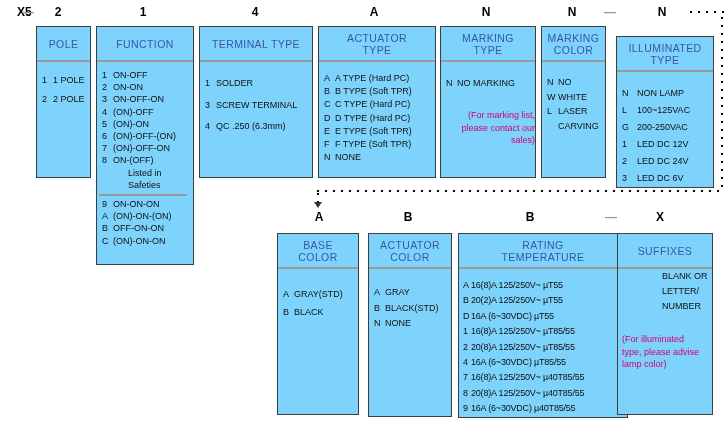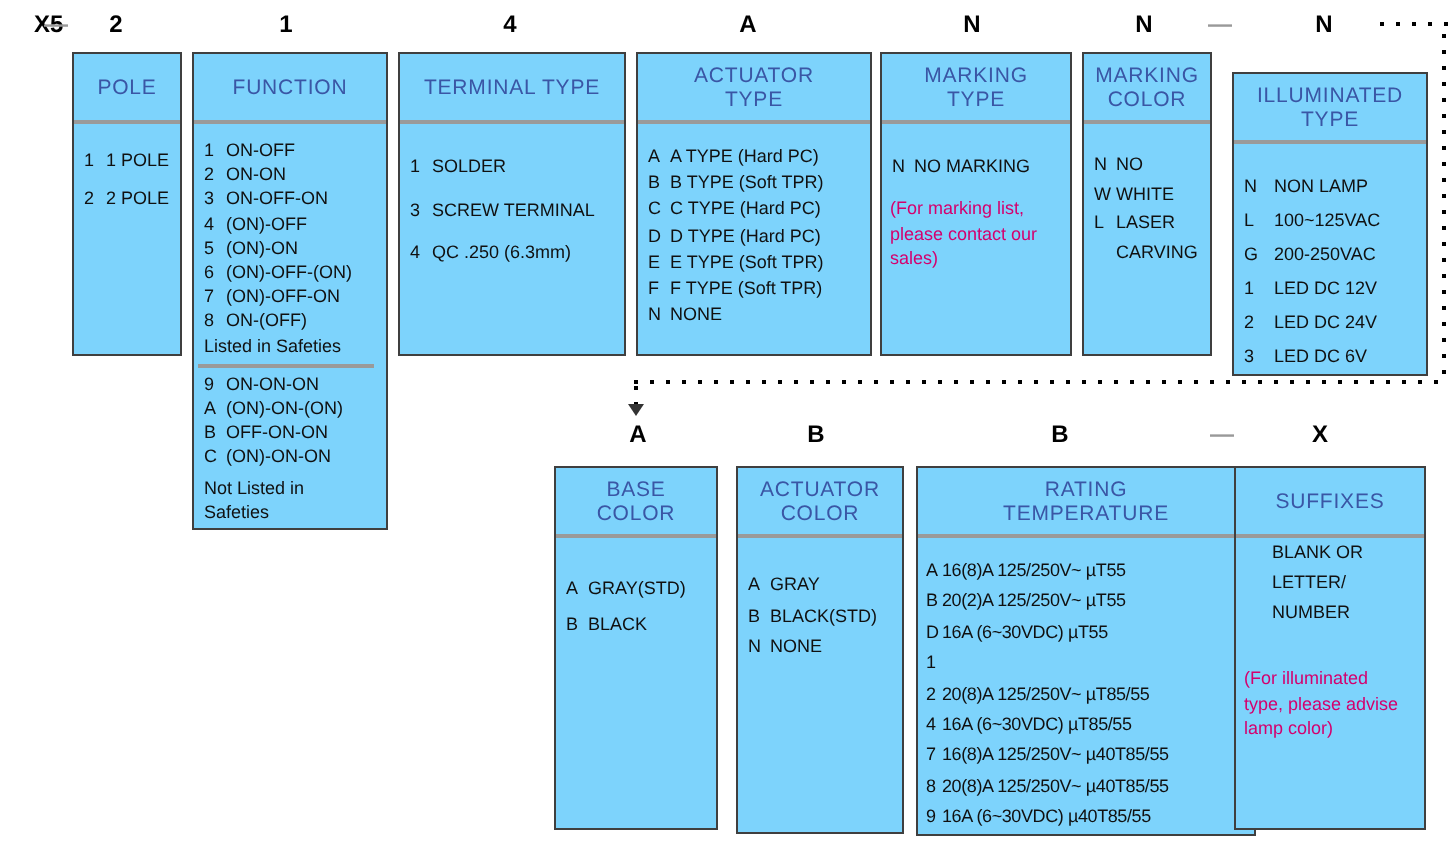--- a/index.html
+++ b/index.html
@@ -32,21 +32,21 @@
     box-sizing:border-box;border-bottom:2px solid var(--divider);
     color:var(--header);display:flex;align-items:center;justify-content:center;
     text-align:center;font-size:10.5px;letter-spacing:.4px;line-height:12px;
     white-space:pre-line;height:35px;
   }
   .bd{font-size:9px;color:#101010;}
   .row{display:flex;padding-left:5px;}
   .row .c{flex:none;min-width:11px;}
   .row .l{white-space:pre-line;}
   .note{color:var(--note);white-space:pre-line;font-size:9px;line-height:12.5px;padding-left:4px;}
-  .plain-note{white-space:pre-line;padding-left:5px;}
+  .plain-note{white-space:pre-line;padding-left:5px;margin-left:26px;}
   .fdiv{border-top:2px solid var(--divider);margin:3px 6px 2px 2px;}
   .dots-h{position:absolute;height:2px;background-image:repeating-linear-gradient(90deg,#000 0 2px,transparent 2px 8px);}
   .dots-v{position:absolute;width:2px;background-image:repeating-linear-gradient(180deg,#000 0 2px,transparent 2px 8px);}
   .arrow-down{position:absolute;width:0;height:0;border-left:4px solid transparent;border-right:4px solid transparent;border-top:6px solid #333;}
 </style>
 </head>
 <body>
 
 <div class="stage">
 
@@ -133,22 +133,20 @@
           <span class="l">(ON)-ON-(ON)</span>
         </div>
       <div class="row">
           <span class="c">B</span>
           <span class="l">OFF-ON-ON</span>
         </div>
       <div class="row">
           <span class="c">C</span>
           <span class="l">(ON)-ON-ON</span>
         </div>
-      <div class="plain-note" style="margin-top:3px;">Not Listed in
-Safeties</div>
     </div>
   </div>
 
   <div class="box" style="left:199px;top:26px;width:114px;height:152px;">
     <div class="hd">TERMINAL TYPE</div>
     <div class="bd" style="padding-top:11px;line-height:21.5px;">
       <div class="row">
           <span class="c">1</span>
           <span class="l">SOLDER</span>
         </div>
@@ -199,21 +197,21 @@
   </div>
 
   <div class="box" style="left:440px;top:26px;width:96px;height:152px;">
     <div class="hd">MARKING
 TYPE</div>
     <div class="bd" style="padding-top:15px;line-height:12px;">
       <div class="row">
           <span class="c">N</span>
           <span class="l">NO MARKING</span>
         </div>
-      <div class="note" style="margin-top:9px;">(For marking list,
+      <div class="note" style="margin-top:20px;text-align:right;">(For marking list,
 please contact our
 sales)</div>
     </div>
   </div>
 
   <div class="box" style="left:541px;top:26px;width:65px;height:152px;">
     <div class="hd">MARKING
 COLOR</div>
     <div class="bd" style="padding-top:13px;line-height:14.6px;">
       <div class="row">
@@ -308,20 +306,21 @@
       <div class="row" style="padding-left:4px;">
           <span class="c" style="min-width:8px;">B</span>
           <span class="l">20(2)A 125/250V~ µT55</span>
         </div>
       <div class="row" style="padding-left:4px;">
           <span class="c" style="min-width:8px;">D</span>
           <span class="l">16A (6~30VDC) µT55</span>
         </div>
       <div class="row" style="padding-left:4px;">
           <span class="c" style="min-width:8px;">1</span>
+          <span class="l">16(8)A 125/250V~ µT85/55</span>
         </div>
       <div class="row" style="padding-left:4px;">
           <span class="c" style="min-width:8px;">2</span>
           <span class="l">20(8)A 125/250V~ µT85/55</span>
         </div>
       <div class="row" style="padding-left:4px;">
           <span class="c" style="min-width:8px;">4</span>
           <span class="l">16A (6~30VDC) µT85/55</span>
         </div>
       <div class="row" style="padding-left:4px;">

